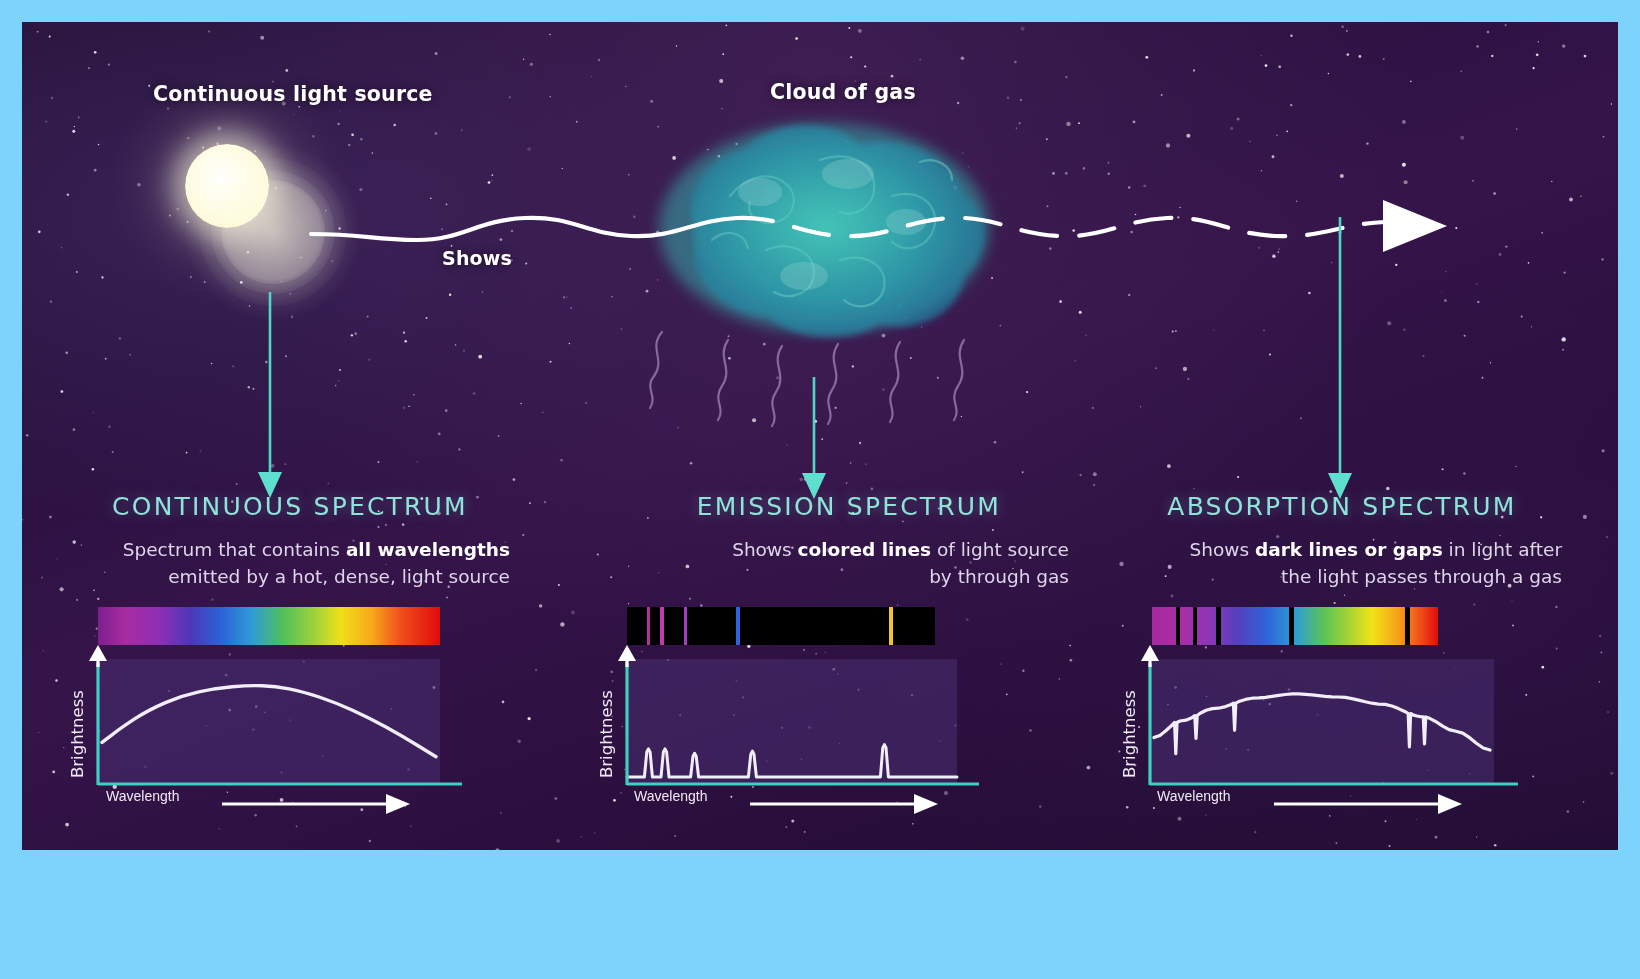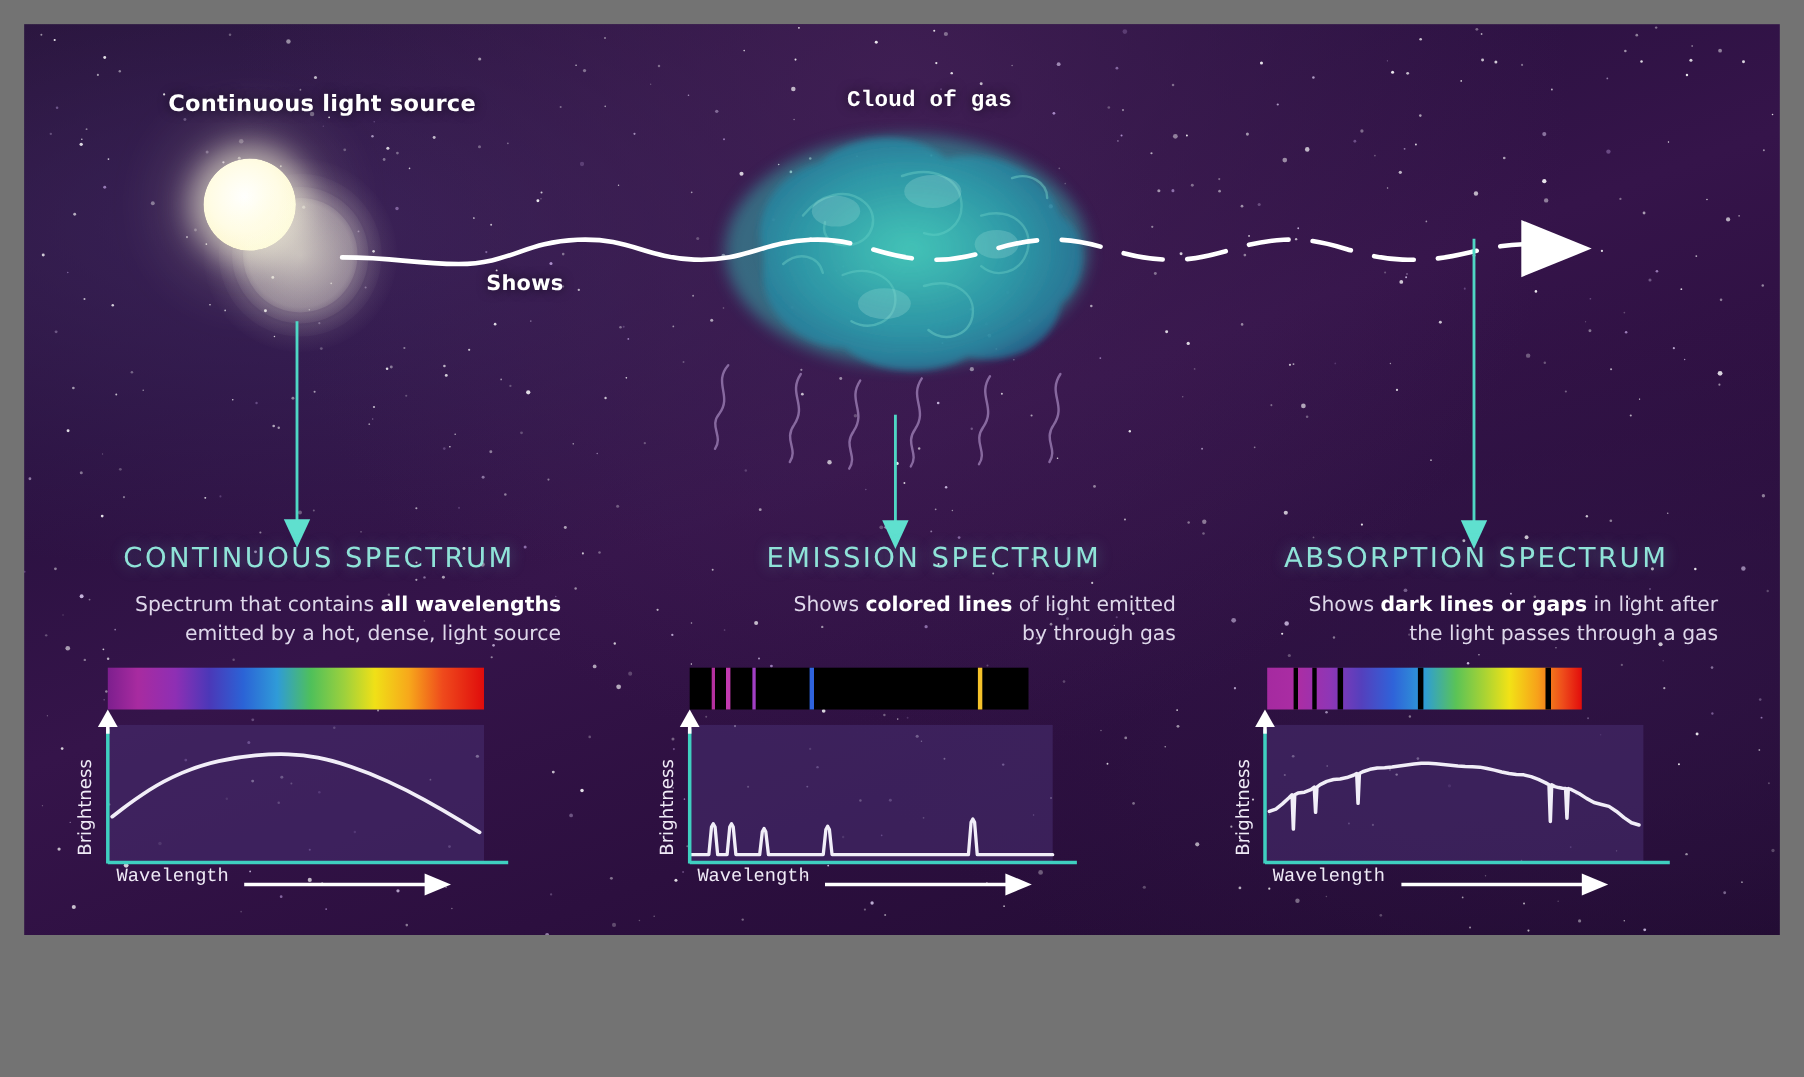--- a/index.html
+++ b/index.html
@@ -1,42 +1,42 @@
 <!DOCTYPE html>
 <html><head>
 <meta charset="utf-8">
 <style>
   html,body{margin:0;padding:0;background:#000;}
   body{
     width:1640px;height:979px;overflow:hidden;
     font-family:"DejaVu Sans", sans-serif;
   }
   #stage{
-    position:relative;width:1640px;height:979px;background:#737373;
+    position:relative;width:1640px;height:979px;background:#7dd3fc;
   }
   
   #panel{
     position:absolute;left:22px;top:22px;width:1596px;height:828px;
     overflow:hidden;
     background:
       radial-gradient(circle at 50% 8%, rgba(66,32,86,.85) 0%, rgba(40,15,58,0) 55%),
       radial-gradient(ellipse 70% 55% at 16% 22%, rgba(63,40,96,.75) 0%, rgba(40,18,58,0) 70%),
       radial-gradient(ellipse 60% 60% at 88% 70%, rgba(48,20,70,.8) 0%, rgba(30,10,46,0) 70%),
       linear-gradient(160deg,#241034 0%, #2a1140 28%, #35144a 48%, #2c0f3f 70%, #200b30 100%);
   }
   
   .stars{position:absolute;inset:0;pointer-events:none;}
   
   .toplabel{
     position:absolute;color:#ffffff;font-weight:bold;font-size:20.5px;
     letter-spacing:.2px;text-shadow:0 0 10px rgba(0,0,0,.6);
     font-family:"DejaVu Sans", sans-serif;white-space:nowrap;
   }
   #lbl-source{left:131px;top:60px;}
-  #lbl-cloud{left:748px;top:58px;font-family:Liberation Mono, monospace;}
+  #lbl-cloud{left:748px;top:58px;}
   #lbl-light{left:420px;top:225px;font-size:19px;}
 
   
   #starwrap{position:absolute;left:163px;top:122px;width:176px;height:176px;}
   .halo{position:absolute;border-radius:50%;}
   .h4{inset:0;background:radial-gradient(circle,rgba(255,253,228,.10) 0%,rgba(255,253,228,.055) 60%,rgba(255,253,228,0) 72%);}
   .h3{left:14px;top:14px;width:148px;height:148px;background:radial-gradient(circle,rgba(255,253,228,.16) 0%,rgba(255,253,228,.10) 62%,rgba(255,253,228,0) 74%);}
   .h2{left:26px;top:26px;width:124px;height:124px;background:radial-gradient(circle,rgba(255,253,228,.26) 0%,rgba(255,253,228,.16) 62%,rgba(255,253,228,0) 76%);}
   .h1{left:36px;top:36px;width:104px;height:104px;background:radial-gradient(circle,rgba(255,253,228,.42) 0%,rgba(255,253,228,.22) 64%,rgba(255,253,228,0) 78%);}
   .core{left:46px;top:46px;width:84px;height:84px;border-radius:50%;
@@ -63,21 +63,21 @@
   .coldesc b{color:#ffffff;font-weight:bold;}
 
   .bar{position:absolute;height:38px;}
   .plot{position:absolute;}
   .plotbg{position:absolute;inset:0;background:rgba(70,43,108,.62);}
   .ylab{
     position:absolute;color:#efeaf6;font-size:16.5px;white-space:nowrap;
     transform-origin:0 0;transform:rotate(-90deg);
     font-family:"DejaVu Sans", sans-serif;
   }
-  .xlab{position:absolute;color:#efeaf6;font-size:17px;font-family:Liberation Mono, monospace;}
+  .xlab{position:absolute;color:#efeaf6;font-size:14px;font-family:Liberation Sans, sans-serif;}
   svg{display:block;overflow:visible;}
   .nosel{user-select:none;}
 </style>
 </head>
 <body>
 
 <div id="stage">
   <div id="panel">
 
     <svg class="stars" width="1596" height="828" viewBox="0 0 1596 828">
@@ -819,21 +819,21 @@
     <div class="ylab nosel" style="left:46px;top:756px;">Brightness</div>
     <div class="xlab nosel" style="left:84px;top:766px;">Wavelength</div>
     <svg style="position:absolute;left:200px;top:770px;" width="190" height="24">
       <line x1="0" y1="12" x2="168" y2="12" stroke="#ffffff" stroke-width="3.2"></line>
       <polygon points="164,2 188,12 164,22" fill="#ffffff"></polygon>
     </svg>
 
     <div class="col" style="left:607px;width:440px;">
       <div class="coltitle nosel">EMISSION SPECTRUM</div>
       <div class="coldesc nosel">
-        <span>Shows </span><b>colored lines</b><span> of light emitted</span><br>
+        <span>Shows </span><b>colored lines</b><span> of light source</span><br>
         <span>by through gas</span>
       </div>
     </div>
 
     <div class="bar" id="bar-emission" style="left: 605px; top: 585px; width: 308px; background: rgb(0, 0, 0); position: absolute;">
         <div style="position: absolute; top: 0px; bottom: 0px; left: 6.5%; width: 2.86px; background: rgb(179, 48, 158);"></div>
         <div style="position: absolute; top: 0px; bottom: 0px; left: 10.8%; width: 3.64px; background: rgb(194, 58, 176);"></div>
         <div style="position: absolute; top: 0px; bottom: 0px; left: 18.5%; width: 2.86px; background: rgb(161, 63, 196);"></div>
         <div style="position: absolute; top: 0px; bottom: 0px; left: 35.5%; width: 3.64px; background: rgb(47, 99, 221);"></div>
         <div style="position: absolute; top: 0px; bottom: 0px; left: 85%; width: 4.16px; background: rgb(245, 194, 42);"></div>

